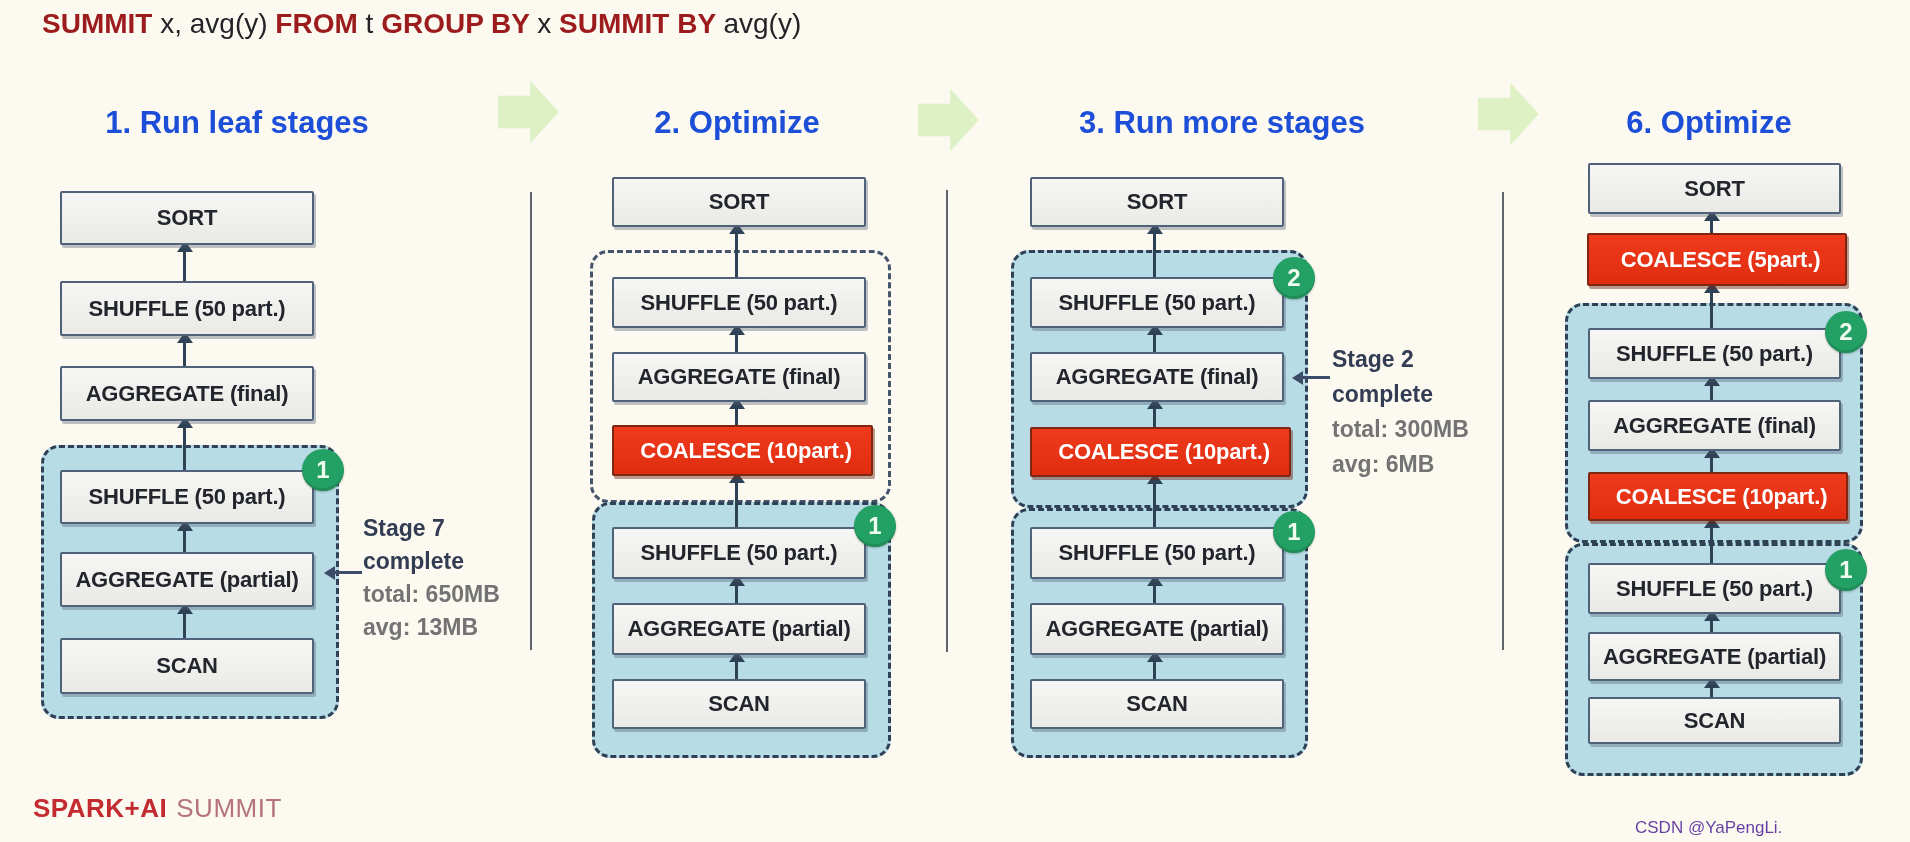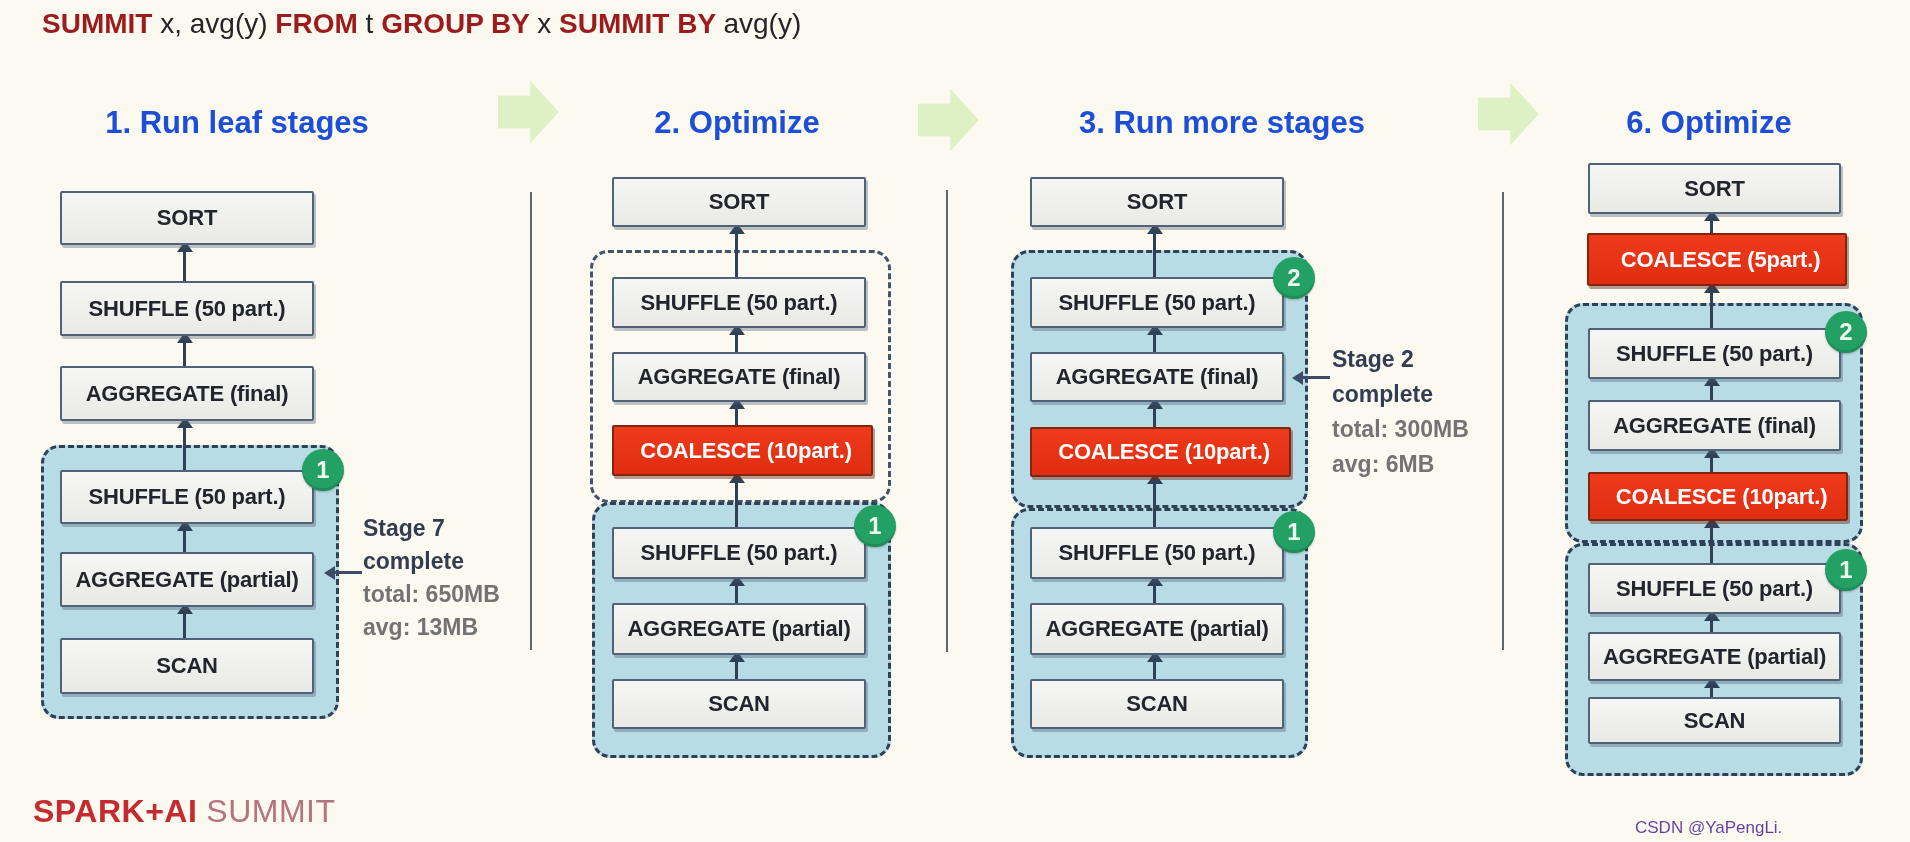--- a/index.html
+++ b/index.html
@@ -44,21 +44,21 @@
 
   .badge{position:absolute;width:42px;height:42px;border-radius:50%;background:#23a164;
         box-shadow:inset 0 -3px 0 rgba(0,0,0,.12), 0 1px 2px rgba(0,0,0,.25);
         color:#eefbef;display:flex;align-items:center;justify-content:center;
         font-size:24px;font-weight:700;z-index:5;}
 
   .anno{position:absolute;}
   .anno div{font-size:23px;font-weight:700;color:#323c52;}
   .anno .metric{color:#737373;font-weight:800;}
 
-  .brand{position:absolute;left:33px;top:793px;font-size:32px;letter-spacing:.5px;white-space:nowrap;}
+  .brand{position:absolute;left:33px;top:793px;font-size:26px;letter-spacing:.5px;white-space:nowrap;}
   .brand .b1{color:#c42b30;font-weight:800;}
   .brand .b2{color:#b5737b;font-weight:400;margin-left:9px;}
   .hashtags{position:absolute;right:118px;top:804px;font-size:25px;font-weight:800;color:#202c48;white-space:pre;}
   .watermark{position:absolute;left:1635px;top:818px;font-size:17px;color:#4c1d95;opacity:.85;white-space:nowrap;}
 </style>
 </head>
 <body>
 
 <div class="canvas">
 

